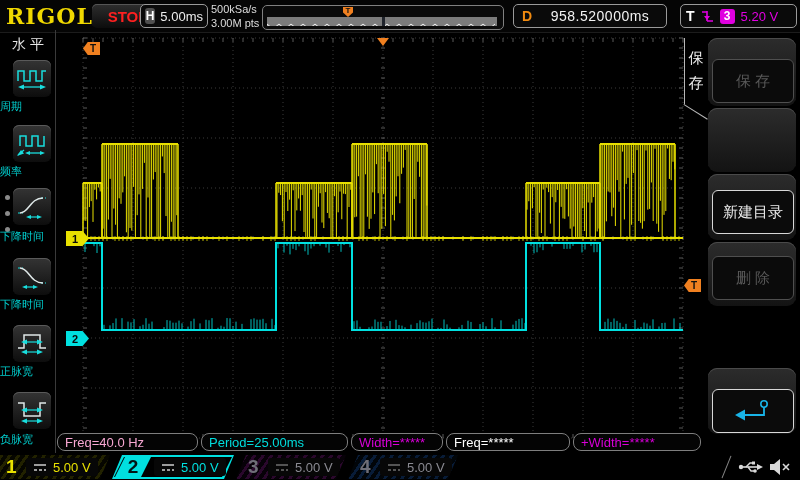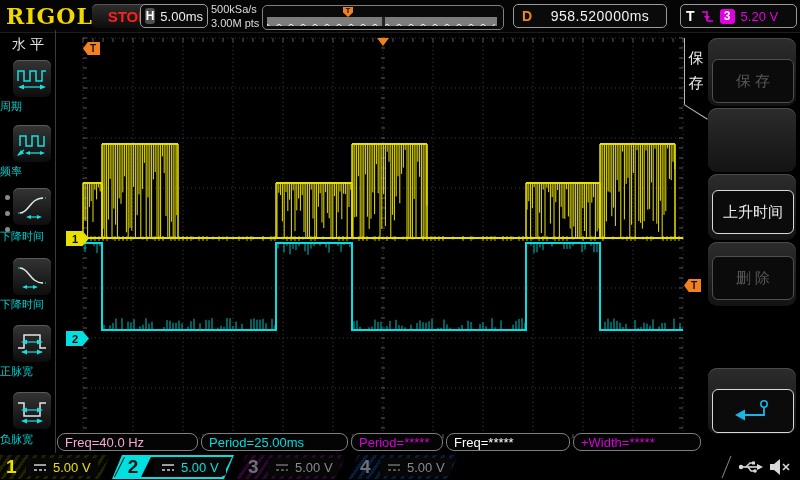--- a/index.html
+++ b/index.html
@@ -1000,42 +1000,42 @@
     <span>存</span>
   </div>
   <div class="abs rtab-notch"></div>
 
   <div class="rslot" style="top:38px;height:68px;"></div>
   <div class="rbtn dis" style="top:59px;">保 存</div>
 
   <div class="rslot" style="top:108px;height:64px;"></div>
 
   <div class="rslot" style="top:174px;height:66px;"></div>
-  <div class="rbtn en" style="top:190px;">上升时间</div>
+  <div class="rbtn en" style="top:190px;">新建目录</div>
 
   <div class="rslot" style="top:242px;height:64px;"></div>
   <div class="rbtn dis" style="top:256px;">删 除</div>
 
   <div class="rslot" style="top:368px;height:66px;"></div>
   <div class="rbtn en" style="top:389px;">
     <svg width="44" height="26">
       <circle cx="33" cy="6" r="3.2" stroke="#19b4e8" stroke-width="1.6" fill="none"></circle>
       <path d="M33 9 V17 H12" stroke="#19b4e8" stroke-width="1.8" fill="none"></path>
       <path d="M4 17 L14 11.5 V22.5 Z" fill="#19b4e8"></path>
     </svg>
   </div>
 
   <div class="meas" style="left:57px;width:141px;">
       <span style="color: #f9a8d4;">Freq=40.0 Hz</span>
     </div>
   <div class="meas" style="left:201px;width:147px;">
       <span style="color: rgb(0, 220, 220);">Period=25.00ms</span>
     </div>
   <div class="meas" style="left:351px;width:92px;">
-      <span style="color: rgb(216, 0, 216);">Period=*****</span>
+      <span style="color: rgb(216, 0, 216);">Width=*****</span>
     </div>
   <div class="meas" style="left:446px;width:124px;">
       <span style="color: #ffffff;">Freq=*****</span>
     </div>
   <div class="meas" style="left:573px;width:128px;">
       <span style="color: rgb(216, 0, 216);">+Width=*****</span>
     </div>
 
   <div class="chbar">
 

